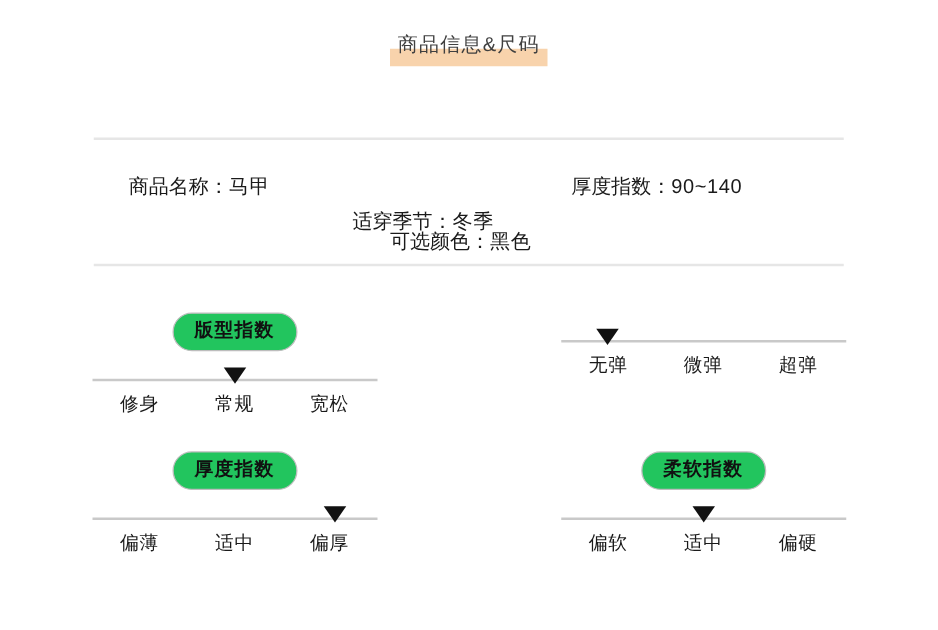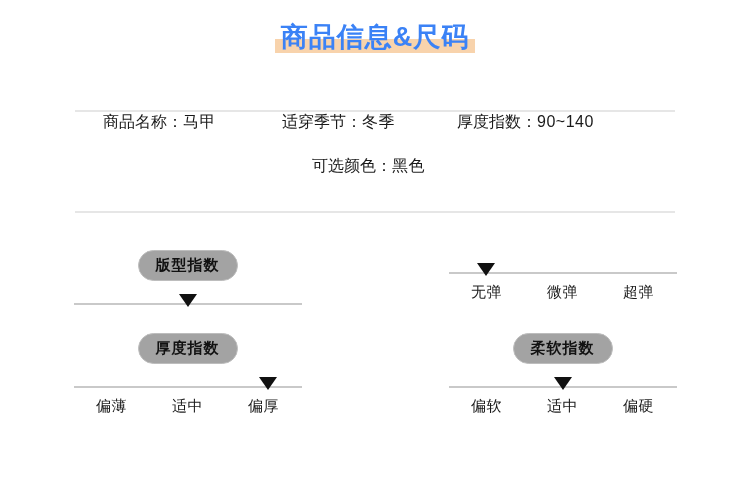--- a/index.html
+++ b/index.html
@@ -19,24 +19,24 @@
   
   .title-wrap {
     width: 100%;
     text-align: center;
     padding-top: 22px;
     box-sizing: border-box;
   }
   .title {
     display: inline-block;
     position: relative;
-    font-size: 27px;
-    font-weight: bold;
+    font-size: 16px;
+    font-weight: normal;
     letter-spacing: 1px;
-    color: #3b82f6;
+    color: #404040;
     padding: 0 6px 1px 6px;
     line-height: 30px;
   }
   .title-highlight {
     position: absolute;
     left: 0;
     right: 0;
     bottom: 0px;
     height: 14px;
     background: #f8d3ac;
@@ -55,39 +55,39 @@
     height: 2px;
     background: #e6e6e6;
   }
   .divider.top  { top: 110px; }
   .divider.bot  { top: 211px; }
 
   
   .info-block {
     position: absolute;
     left: 0;
-    top: 108px;
+    top: 136px;
     width: 750px;
   }
   .info-row {
     display: flex;
     justify-content: flex-start;
     font-size: 16px;
     color: #1a1a1a;
     line-height: 28px;
     height: 28px;
   }
   .info-row.second {
     margin-top: 16px;
   }
   .info-cell {
     white-space: nowrap;
   }
   .info-cell.c1 { margin-left: 103px; }
-  .info-cell.c2 { margin-left: 66px; }
+  .info-cell.c2 { margin-left: 66px; margin-top: 28px; }
   .info-cell.c3 { margin-left: 62px; }
   .info-cell.solo { margin-left: 312px; }
   .info-val { letter-spacing: 0.5px; }
 
   
   .index-grid {
     position: absolute;
     left: 0;
     top: 240px;
     width: 750px;
@@ -111,21 +111,21 @@
   .pill {
     display: inline-block;
     border: 1px solid #bdbdbd;
     border-radius: 999px;
     padding: 5px 17px 6px 17px;
     font-size: 15px;
     font-weight: bold;
     color: #111111;
     line-height: 18px;
     letter-spacing: 1px;
-    background: #a3a3a3;
+    background: #22c55e;
   }
 
   .scale {
     position: relative;
     margin: 22px auto 0 auto;
     width: 228px;
   }
   .scale-line {
     height: 2px;
     width: 100%;
@@ -194,20 +194,25 @@
 
   <div class="index-row row1">
 
     <div class="index-cell">
       <div class="pill-wrap">
         <span class="pill">版型指数</span>
       </div>
       <div class="scale">
         <div class="marker p1"></div>
         <div class="scale-line"></div>
+        <div class="scale-labels">
+          <span>修身</span>
+          <span>常规</span>
+          <span>宽松</span>
+        </div>
       </div>
     </div>
 
     <div class="index-cell">
       <div class="scale">
         <div class="marker p0"></div>
         <div class="scale-line"></div>
         <div class="scale-labels">
           <span>无弹</span>
           <span>微弹</span>

